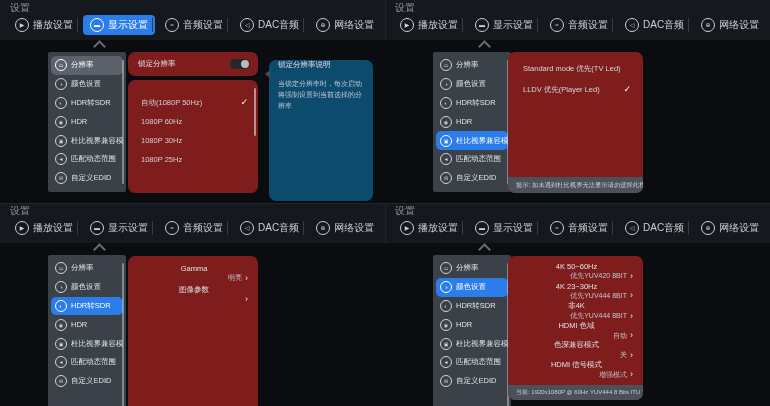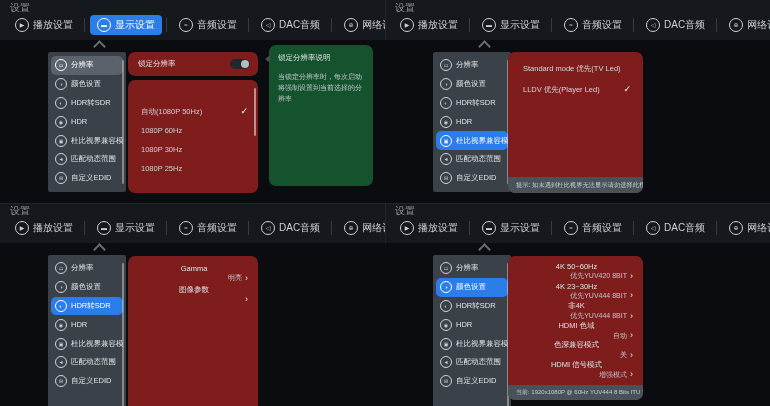--- a/index.html
+++ b/index.html
@@ -3,21 +3,21 @@
 <meta charset="utf-8">
 <style>
   html,body{margin:0;padding:0;background:#000;}
   body{width:770px;height:406px;font-family:"Liberation Sans","DejaVu Sans",sans-serif;-webkit-font-smoothing:antialiased;}
   .grid{display:grid;grid-template-columns:385px 385px;grid-template-rows:203px 203px;width:770px;height:406px;}
   .quadrant{position:relative;overflow:hidden;background:#15181c;}
   .quadrant.qr{box-shadow:inset 1px 0 0 #22262b;}
   .quadrant.qb{box-shadow:inset 0 1px 0 #22262b;}
   .quadrant.qr.qb{box-shadow:inset 1px 0 0 #22262b, inset 0 1px 0 #22262b;}
   .q-title{position:absolute;left:10px;top:1px;font-size:10px;color:#8f969c;}
-  .tabbar{position:absolute;left:8px;top:14px;height:22px;display:flex;align-items:center;gap:10px;}
+  .tabbar{position:absolute;left:8px;top:14px;height:22px;display:flex;align-items:center;gap:3px;}
   .tab{position:relative;display:flex;align-items:center;gap:4px;padding:3px 7px;border-radius:4px;font-size:10px;color:#ccd1d6;white-space:nowrap;cursor:default;}
   .tab[data-selected="true"]{background:#2b7de9;color:#fff;}
   .tab:not(:first-of-type)::before{content:"";position:absolute;left:-6px;top:3px;bottom:3px;width:1px;background:#363c43;}
   .ticon{display:flex;align-items:center;justify-content:center;width:12px;height:12px;border:1px solid currentColor;border-radius:50%;font-size:6px;line-height:1;flex:none;}
   .content{position:absolute;left:0;top:40px;right:0;bottom:0;background:#0a0c0f;}
   .caret{position:absolute;left:95px;top:2px;width:7px;height:7px;border-left:2px solid #666d75;border-top:2px solid #666d75;transform:rotate(45deg);}
   .sidebar{position:absolute;left:48px;top:12px;width:78px;background:#3a4148;border-radius:2px;padding:4px 0;box-sizing:border-box;}
   .sidebar.h-top{height:140px;}
   .sidebar.h-cut{height:170px;}
   .sitem{display:flex;align-items:center;gap:4px;height:18.8px;margin:0 3px;padding-left:4px;border-radius:5px;color:#e2e5e9;font-size:7.5px;white-space:nowrap;overflow:hidden;}
@@ -25,26 +25,26 @@
   .sitem[data-state="focus-accent"]{background:#2b7de9;color:#fff;}
   .sicon{display:flex;align-items:center;justify-content:center;width:10px;height:10px;border:1px solid #cfd4d9;border-radius:50%;font-size:5px;color:#cfd4d9;flex:none;}
   .sitem[data-state="focus-accent"] .sicon,.sitem[data-state="focus-muted"] .sicon{border-color:#fff;color:#fff;}
   .sscroll{position:absolute;right:2px;top:8px;bottom:8px;width:2px;background:rgba(255,255,255,.38);border-radius:1px;}
   .card{position:absolute;background:#7f1d1d;border-radius:7px;box-sizing:border-box;}
   .lockcard{left:128px;top:12px;width:130px;height:24px;display:flex;align-items:center;padding:0 8px 0 10px;}
   .llabel{font-size:7.5px;color:#dfe3e7;}
   .toggle{margin-left:auto;width:20px;height:10px;border-radius:5px;background:#23282d;position:relative;flex:none;}
   .knob{position:absolute;top:1px;width:8px;height:8px;border-radius:50%;background:#b6bcc2;}
   .toggle[data-state="off"] .knob{right:1px;}
-  .listcard{left:128px;top:40px;width:130px;height:113px;padding:22px 0;}
+  .listcard{left:128px;top:40px;width:130px;height:113px;padding:13px 0;}
   .lrow{display:flex;align-items:center;height:19px;padding:0 10px 0 13px;font-size:7.5px;color:#ccd1d6;white-space:nowrap;}
   .check{margin-left:auto;display:none;font-size:9px;color:#fff;line-height:1;}
   .lrow[data-checked="true"] .check,.orow[data-checked="true"] .check{display:inline;}
   .lscroll{position:absolute;right:2px;top:8px;width:2px;height:48px;background:rgba(255,255,255,.5);border-radius:1px;}
-  .tooltip{left:269px;top:5px;width:104px;height:141px;background:#14532d;padding:8px 9px;}
+  .tooltip{left:269px;top:20px;width:104px;height:141px;background:#0c4a6e;padding:0 9px;}
   .tooltip::before{content:"";position:absolute;left:-4px;top:10px;border-top:4px solid transparent;border-bottom:4px solid transparent;border-right:5px solid #454c53;}
   .ttitle{font-size:7.5px;color:#dde1e5;}
   .tbody{margin-top:9px;font-size:7px;line-height:1.55;color:#c3c9cf;}
   .optcard{left:123px;top:12px;width:135px;height:141px;padding:6px 0;}
   .orow{display:flex;align-items:center;height:21px;padding:0 12px 0 15px;font-size:7.5px;color:#d4d8dc;white-space:nowrap;}
   .ofoot{position:absolute;left:0;right:0;bottom:0;height:16px;background:#4a5158;border-radius:0 0 7px 7px;display:flex;align-items:center;padding:0 8px;font-size:6.3px;color:#c9ced3;white-space:nowrap;overflow:hidden;box-sizing:border-box;}
   .valcard3{left:128px;top:13px;width:130px;height:170px;padding:8px 0;}
   .valcard4{left:123px;top:13px;width:135px;height:144px;padding:6px 0;}
   .vrow{display:flex;align-items:center;height:21px;padding:0 10px 0 12px;font-size:7.5px;color:#dde1e5;white-space:nowrap;flex-direction:column;}
   .valcard4 .vrow{height:19.5px;}

